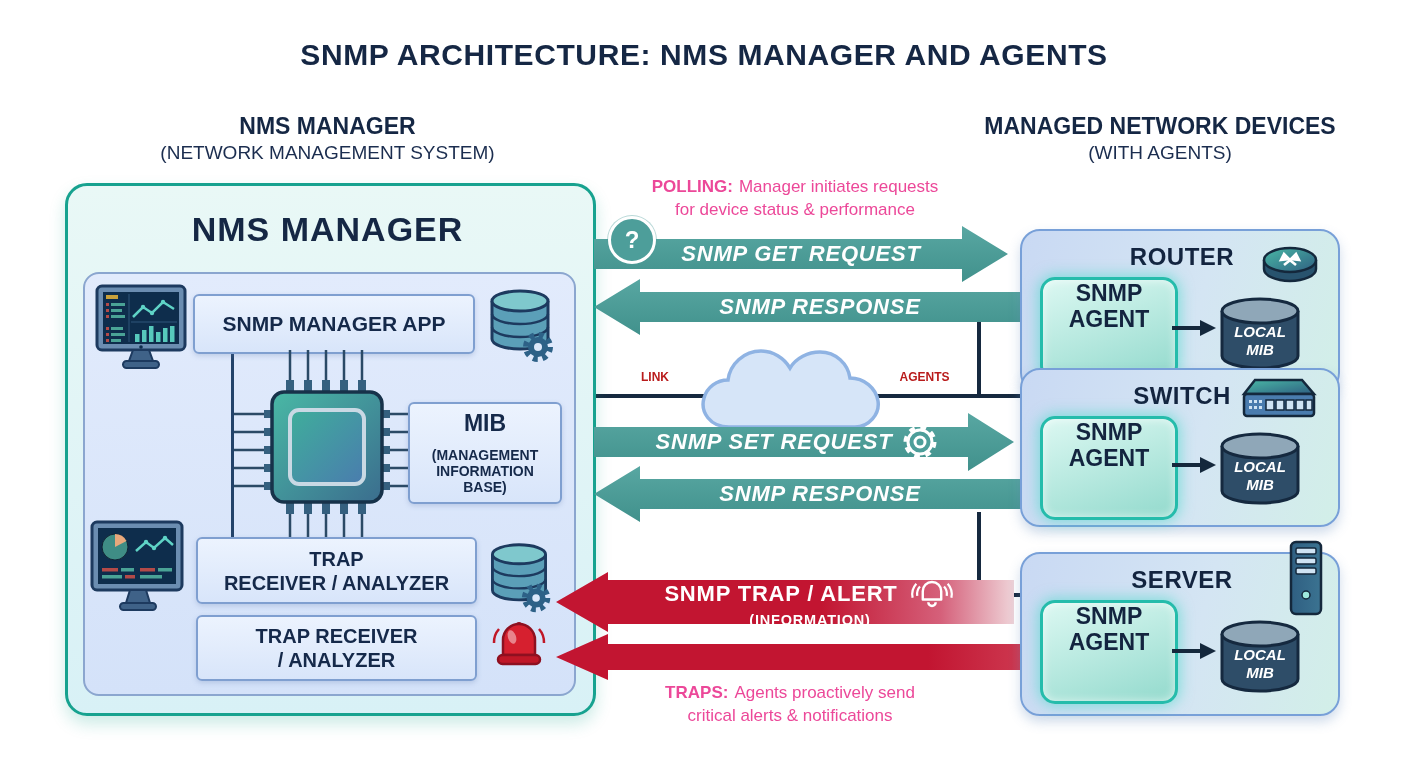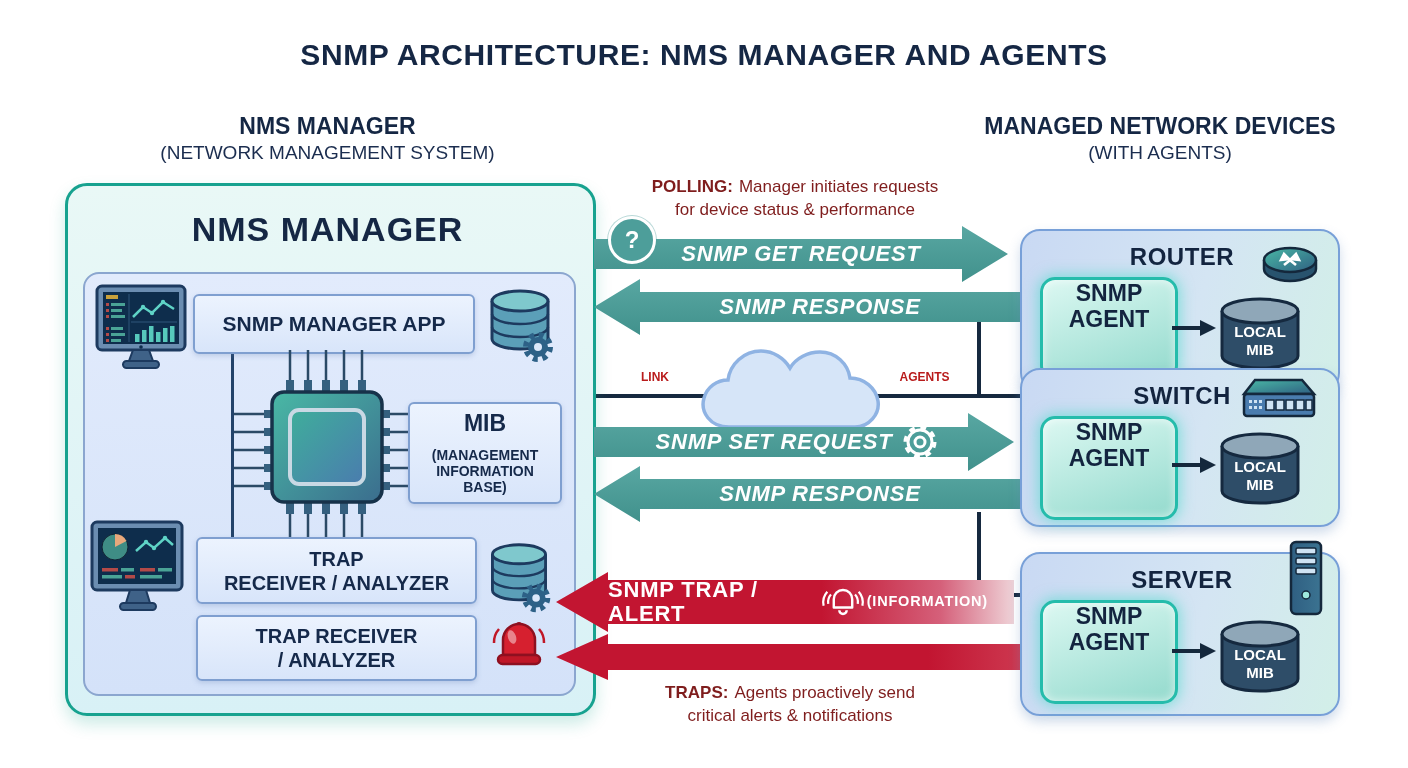--- a/index.html
+++ b/index.html
@@ -32,38 +32,38 @@
   .wire{background:#23436a;z-index:1;}
 
   
   .arrow{z-index:2;}
   .arrow .lbl{position:absolute;display:flex;align-items:center;justify-content:center;
      color:#fff;font-weight:800;letter-spacing:.8px;}
   .teal{background:linear-gradient(180deg,#58a7a2 0%,#41918c 100%);font-style:italic;}
   .qmark{left:608px;top:216px;width:42px;height:42px;border-radius:50%;background:#4d9e9a;border:3px solid #fff;
      color:#fff;font-size:24px;font-weight:800;display:flex;align-items:center;justify-content:center;
      z-index:4;box-shadow:0 0 0 1px rgba(77,158,154,.4);}
-  .note{font-size:17px;color:#7f1d1d;line-height:1.35;z-index:2;}
+  .note{font-size:17px;color:#ec4899;line-height:1.35;z-index:2;}
   .note .pfx{font-weight:800;margin-right:6px;}
   .netlbl{font-size:12px;font-weight:800;color:#b91c1c;z-index:2;}
   .redgrad{background:linear-gradient(90deg,#c21531 0%,#c21531 58%,#d5607a 84%,#efd3d8 100%);}
   .redgrad2{background:linear-gradient(90deg,#c21531 0%,#c21531 80%,#cd3850 100%);}
 
   
   .dev{width:316px;border:2.5px solid #78a0d8;border-radius:20px;z-index:4;
      background:linear-gradient(105deg,#c9d9f3 0%,#d4e5f3 55%,#d2efe8 100%);
      box-shadow:0 6px 12px rgba(100,140,190,.3);}
   .dev-title{position:absolute;left:40px;top:12px;width:240px;text-align:center;
      font-size:24px;font-weight:800;letter-spacing:.5px;color:#13243f;}
   .agent{position:absolute;left:18px;top:46px;width:132px;height:98px;border:3px solid #25bcab;border-radius:15px;
      background:linear-gradient(160deg,#dcf8f2 0%,#93dacd 100%);
      box-shadow:0 0 14px 2px rgba(61,217,196,.55), inset 0 0 10px rgba(255,255,255,.65);
      display:flex;align-items:flex-start;justify-content:center;
      font-size:23px;font-weight:800;line-height:1.15;text-align:center;color:#13243f;}
-  .cylwrap{position:absolute;left:194px;top:66px;width:88px;height:78px;}
+  .cylwrap{position:absolute;left:194px;top:66px;width:88px;height:78px;font-style:italic;}
   .cyltext{position:absolute;left:0;top:26px;width:100%;text-align:center;color:#fff;
      font-size:15px;font-weight:800;line-height:1.2;}
 </style>
 </head>
 <body>
 
 <div class="canvas">
 
   <div class="abs ctr main-title">SNMP ARCHITECTURE: NMS MANAGER AND AGENTS</div>
 
@@ -305,21 +305,21 @@
     </span>
   </div>
 
   <div class="abs arrow teal" style="left:594px;top:466px;width:428px;height:56px;
        clip-path:polygon(46px 13px,46px 0,0 28px,46px 56px,46px 43px,428px 43px,428px 13px);">
     <div class="lbl" style="left:46px;top:13px;width:360px;height:30px;font-size:22px;">SNMP RESPONSE</div>
   </div>
 
   <div class="abs arrow redgrad" style="left:556px;top:572px;width:458px;height:60px;z-index:3;
        clip-path:polygon(52px 8px,52px 0,0 30px,52px 60px,52px 52px,458px 52px,458px 8px);">
-    <div class="lbl" style="left:52px;top:6px;width:380px;height:48px;flex-direction:row;line-height:1.1;">
+    <div class="lbl" style="left:64px;top:6px;width:380px;height:48px;flex-direction:column;line-height:1.1;">
       <span style="display:flex;align-items:center;font-size:22px;">
         <span>SNMP TRAP / ALERT</span>
         <span style="margin-left:10px;display:inline-flex;">
           <svg width="48" height="38" viewBox="0 0 52 40">
             <path d="M26 7 a10 10 0 0 1 10 10 v9 h-20 v-9 a10 10 0 0 1 10 -10 z" fill="none" stroke="#fff" stroke-width="2.6" stroke-linejoin="round"></path>
             <path d="M22 29 a4 4 0 0 0 8 0" fill="none" stroke="#fff" stroke-width="2.6"></path>
             <path d="M9 9 a17 17 0 0 0 -4 15" fill="none" stroke="#fff" stroke-width="2.4"></path>
             <path d="M13 12 a12 12 0 0 0 -3 10" fill="none" stroke="#fff" stroke-width="2.4"></path>
             <path d="M43 9 a17 17 0 0 1 4 15" fill="none" stroke="#fff" stroke-width="2.4"></path>
             <path d="M39 12 a12 12 0 0 1 3 10" fill="none" stroke="#fff" stroke-width="2.4"></path>

